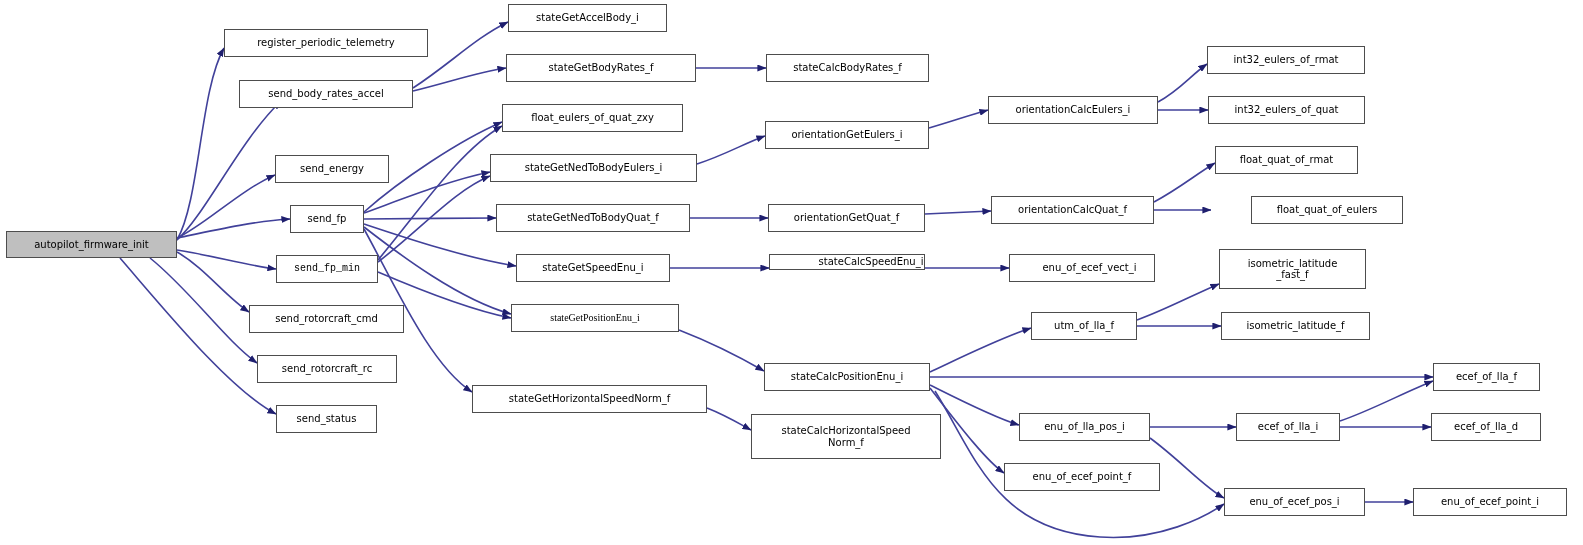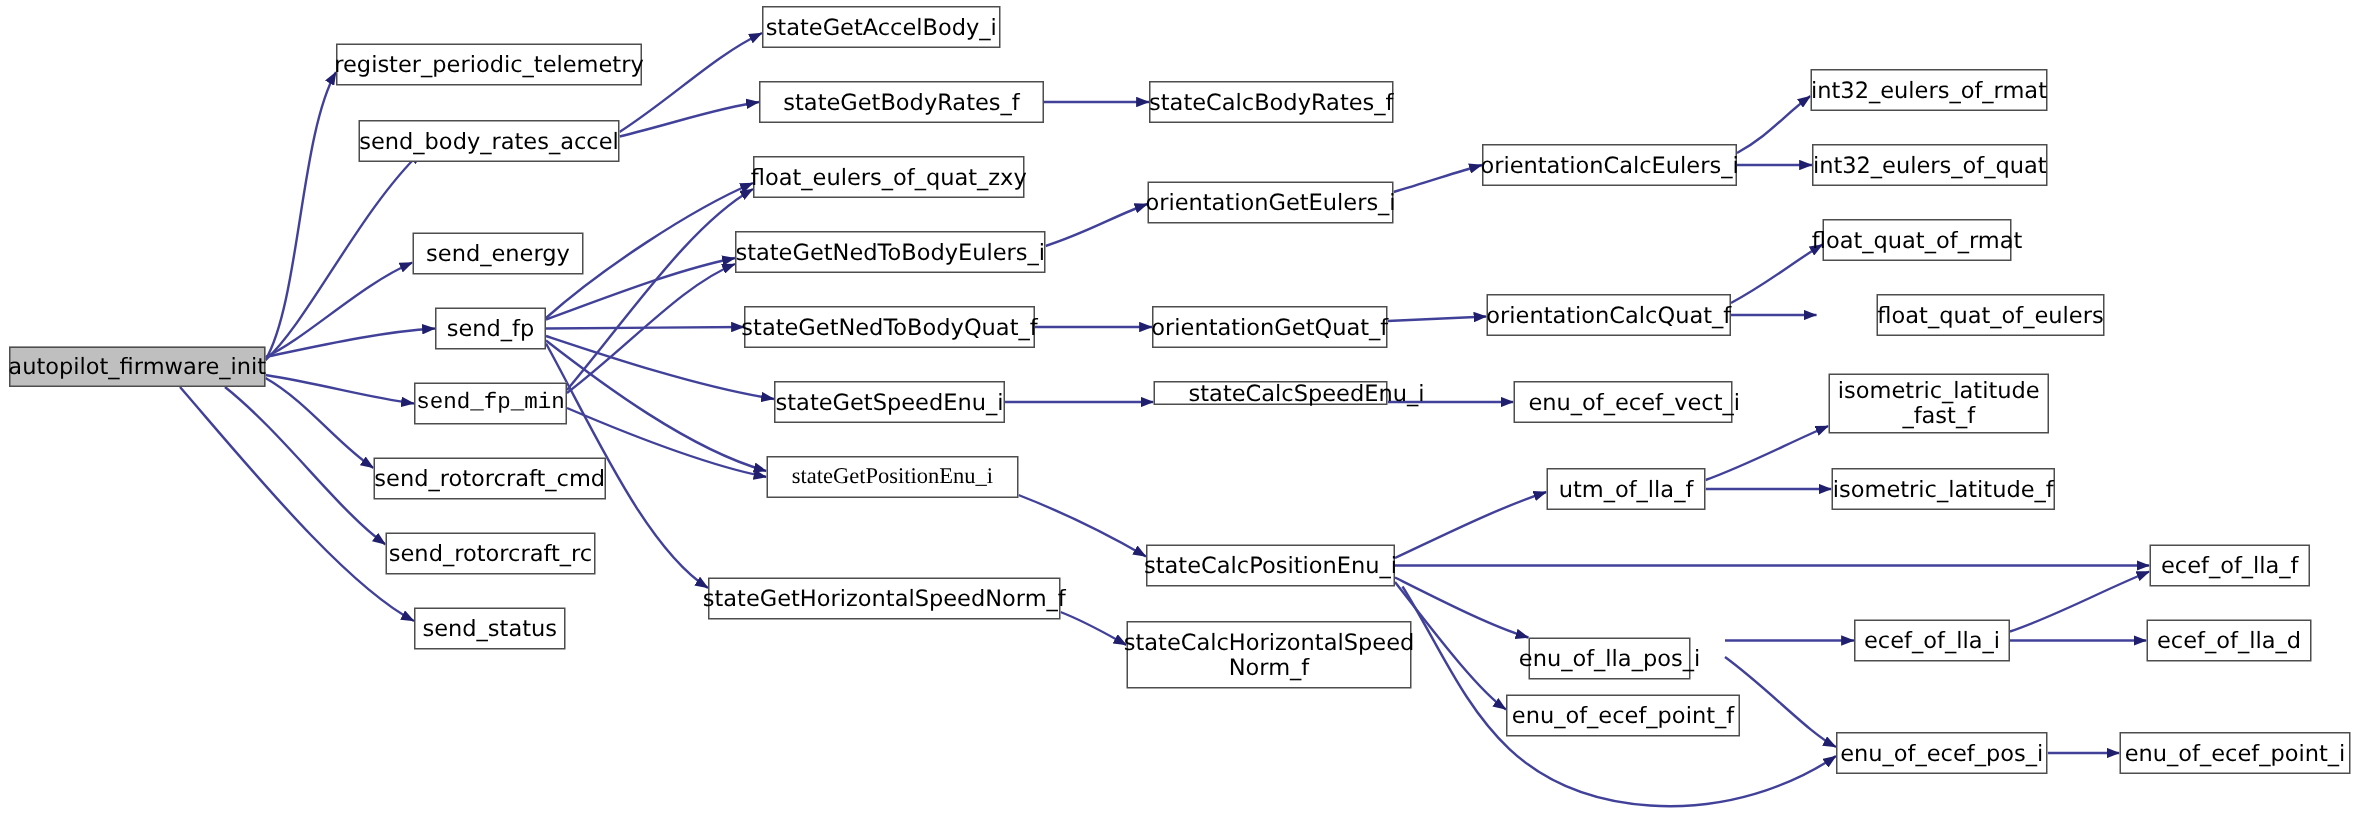--- a/index.html
+++ b/index.html
@@ -23,21 +23,21 @@
     width: 1583px;
     height: 545px;
     pointer-events: none;
   }
   .node {
     position: absolute;
     box-sizing: border-box;
     border: 1px solid #4d4d4d;
     background: #ffffff;
     color: #000000;
-    font-size: 15px;
+    font-size: 10px;
     line-height: 1.12;
     display: flex;
     align-items: center;
     justify-content: center;
     text-align: center;
     white-space: pre-line;
     letter-spacing: 0px;
     z-index: 2;
   }
   .node.root {
@@ -123,27 +123,27 @@
       <div class="node" style="left: 765px; top: 121px; width: 164px; height: 28px;">orientationGetEulers_i</div>
       <div class="node" style="left: 768px; top: 204px; width: 157px; height: 28px;">orientationGetQuat_f</div>
       <div class="node" style="left: 769px; top: 254px; width: 156px; height: 16px; padding-left: 48px;">stateCalcSpeedEnu_i</div>
       <div class="node" style="left: 764px; top: 363px; width: 166px; height: 28px;">stateCalcPositionEnu_i</div>
       <div class="node" style="left: 751px; top: 414px; width: 190px; height: 45px;">stateCalcHorizontalSpeed
 Norm_f</div>
       <div class="node" style="left: 988px; top: 96px; width: 170px; height: 28px;">orientationCalcEulers_i</div>
       <div class="node" style="left: 991px; top: 196px; width: 163px; height: 28px;">orientationCalcQuat_f</div>
       <div class="node" style="left: 1009px; top: 254px; width: 146px; height: 28px; padding-left: 15px;">enu_of_ecef_vect_i</div>
       <div class="node" style="left: 1031px; top: 312px; width: 106px; height: 28px;">utm_of_lla_f</div>
-      <div class="node" style="left: 1019px; top: 413px; width: 108px; height: 28px; margin-top: 12px;">enu_of_lla_pos_i</div>
+      <div class="node" style="left: 1019px; top: 413px; width: 131px; height: 28px;">enu_of_lla_pos_i</div>
       <div class="node" style="left: 1004px; top: 463px; width: 156px; height: 28px;">enu_of_ecef_point_f</div>
       <div class="node" style="left: 1224px; top: 488px; width: 141px; height: 28px;">enu_of_ecef_pos_i</div>
       <div class="node" style="left: 1236px; top: 413px; width: 104px; height: 28px;">ecef_of_lla_i</div>
       <div class="node" style="left: 1207px; top: 46px; width: 158px; height: 28px;">int32_eulers_of_rmat</div>
       <div class="node" style="left: 1208px; top: 96px; width: 157px; height: 28px;">int32_eulers_of_quat</div>
-      <div class="node" style="left: 1215px; top: 146px; width: 126px; height: 28px;">float_quat_of_rmat</div>
+      <div class="node" style="left: 1215px; top: 146px; width: 143px; height: 28px;">float_quat_of_rmat</div>
       <div class="node" style="left: 1211px; top: 196px; width: 152px; height: 28px; margin-left: 40px;">float_quat_of_eulers</div>
       <div class="node" style="left: 1219px; top: 249px; width: 147px; height: 40px;">isometric_latitude
 _fast_f</div>
       <div class="node" style="left: 1221px; top: 312px; width: 149px; height: 28px;">isometric_latitude_f</div>
       <div class="node" style="left: 1433px; top: 363px; width: 107px; height: 28px;">ecef_of_lla_f</div>
       <div class="node" style="left: 1431px; top: 413px; width: 110px; height: 28px;">ecef_of_lla_d</div>
       <div class="node" style="left: 1413px; top: 488px; width: 154px; height: 28px;">enu_of_ecef_point_i</div>
     </div>
 </div>
 

